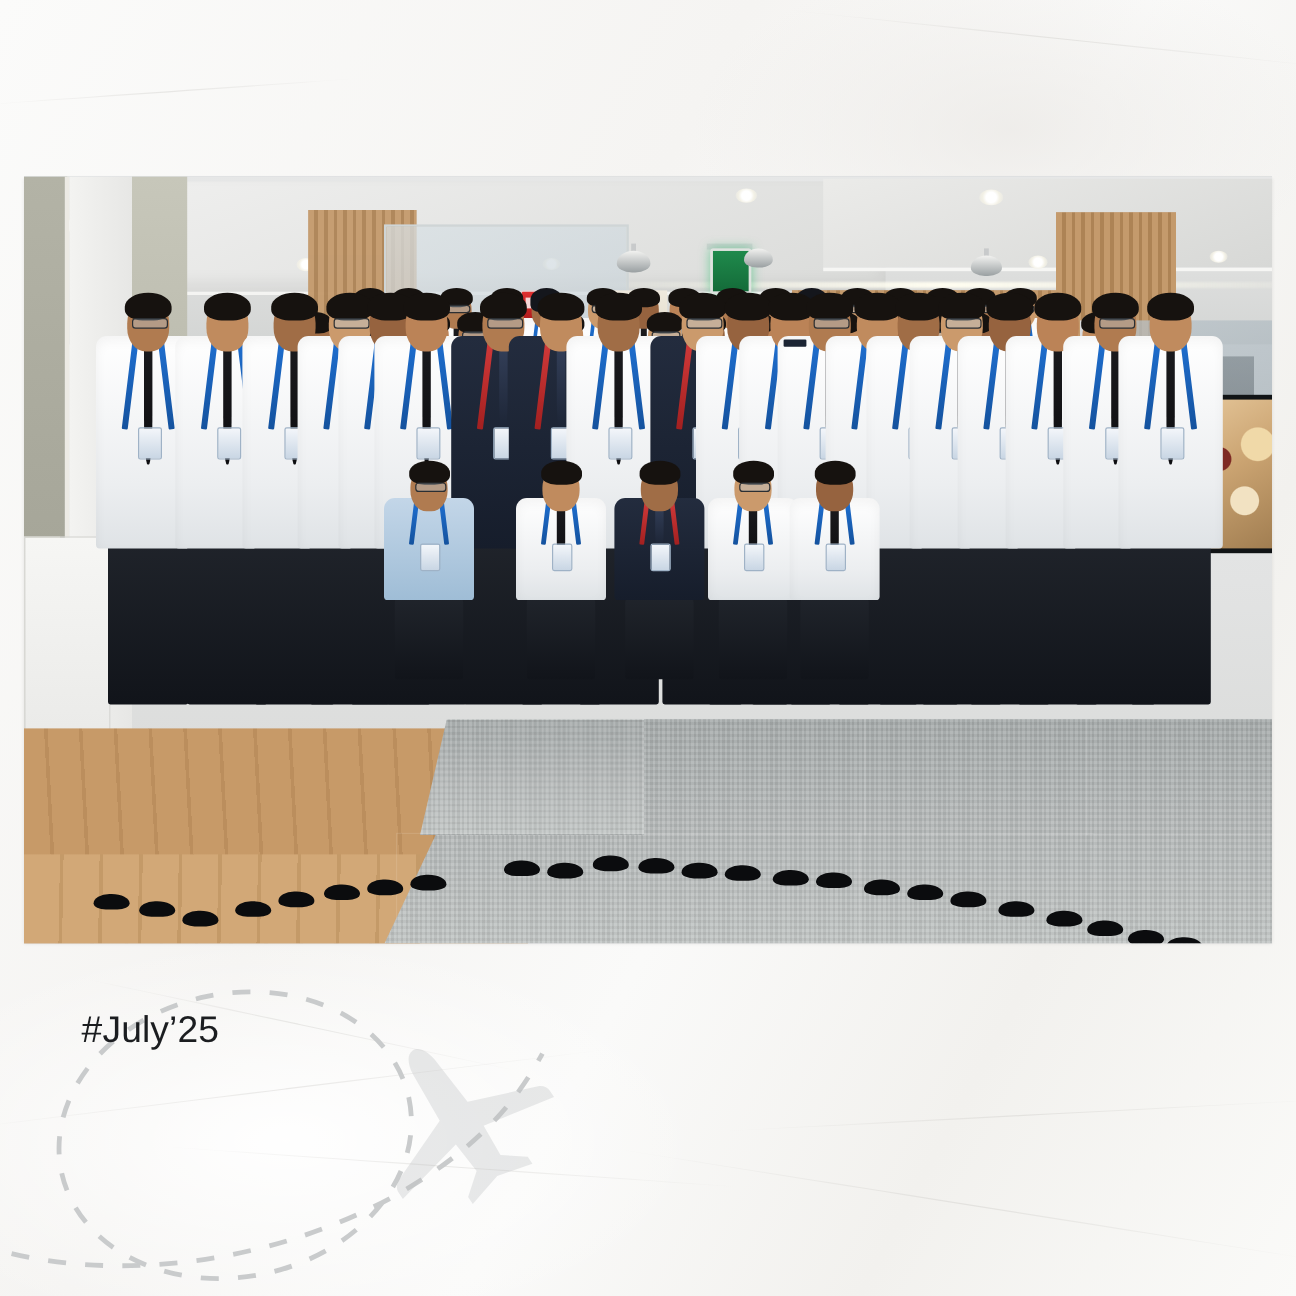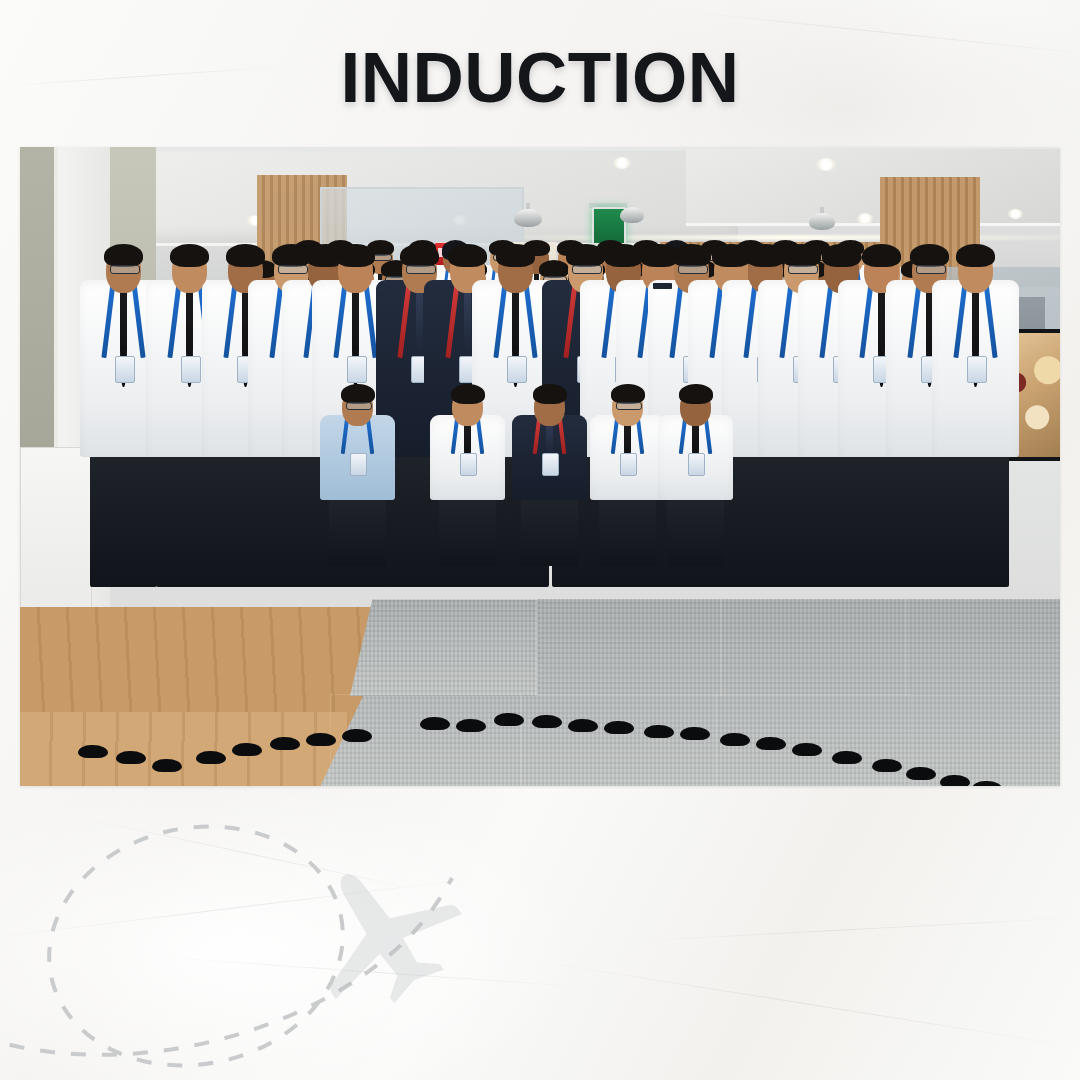--- a/index.html
+++ b/index.html
@@ -168,23 +168,20 @@
 <div id="poster">
 
   <div class="marble-vein mv1"></div>
   <div class="marble-vein mv2"></div>
   <div class="marble-vein mv3"></div>
   <div class="marble-vein mv4"></div>
   <div class="marble-vein mv5"></div>
   <div class="marble-vein mv6"></div>
   <div class="marble-vein mv7"></div>
 
-  <div id="title-wrap">
-    <div id="title">INDUCTION</div>
-  </div>
 
   <div id="photo">
 
     <div class="ph ceiling"></div>
     <div class="ph ceil-recess"></div>
     <div class="ph ceil-recess2"></div>
     <div class="ph ceil-cove"></div>
     <div class="ph downlight dl1"></div>
     <div class="ph downlight dl2"></div>
     <div class="ph downlight dl3"></div>
@@ -1104,16 +1101,17 @@
     <path d="M-20 236 C 70 268, 210 262, 330 196 C 400 156, 430 118, 452 78" fill="none" stroke="#c9cbcc" stroke-width="4" stroke-dasharray="15 16"></path>
   </svg>
 
   <svg id="plane-wm" viewBox="0 0 170 150">
     <g fill="#b9bcbe" transform="rotate(-34 85 75)">
       <path d="M82 6 c6 0 10 7 11 17 l3 44 56 22 c4 2 6 5 6 9 l0 6 -62 -13 -2 28 18 14 0 7 -30 -8 -30 8 0 -7 18 -14 -2 -28 -62 13 0 -6 c0 -4 2 -7 6 -9 l56 -22 3 -44 c1 -10 5 -17 11 -17 z"></path>
     </g>
   </svg>
 
   <div id="caption">
+    <div id="cap-sub">#July’25</div>
   </div>
 
 
 </div>
 
 </body></html>

